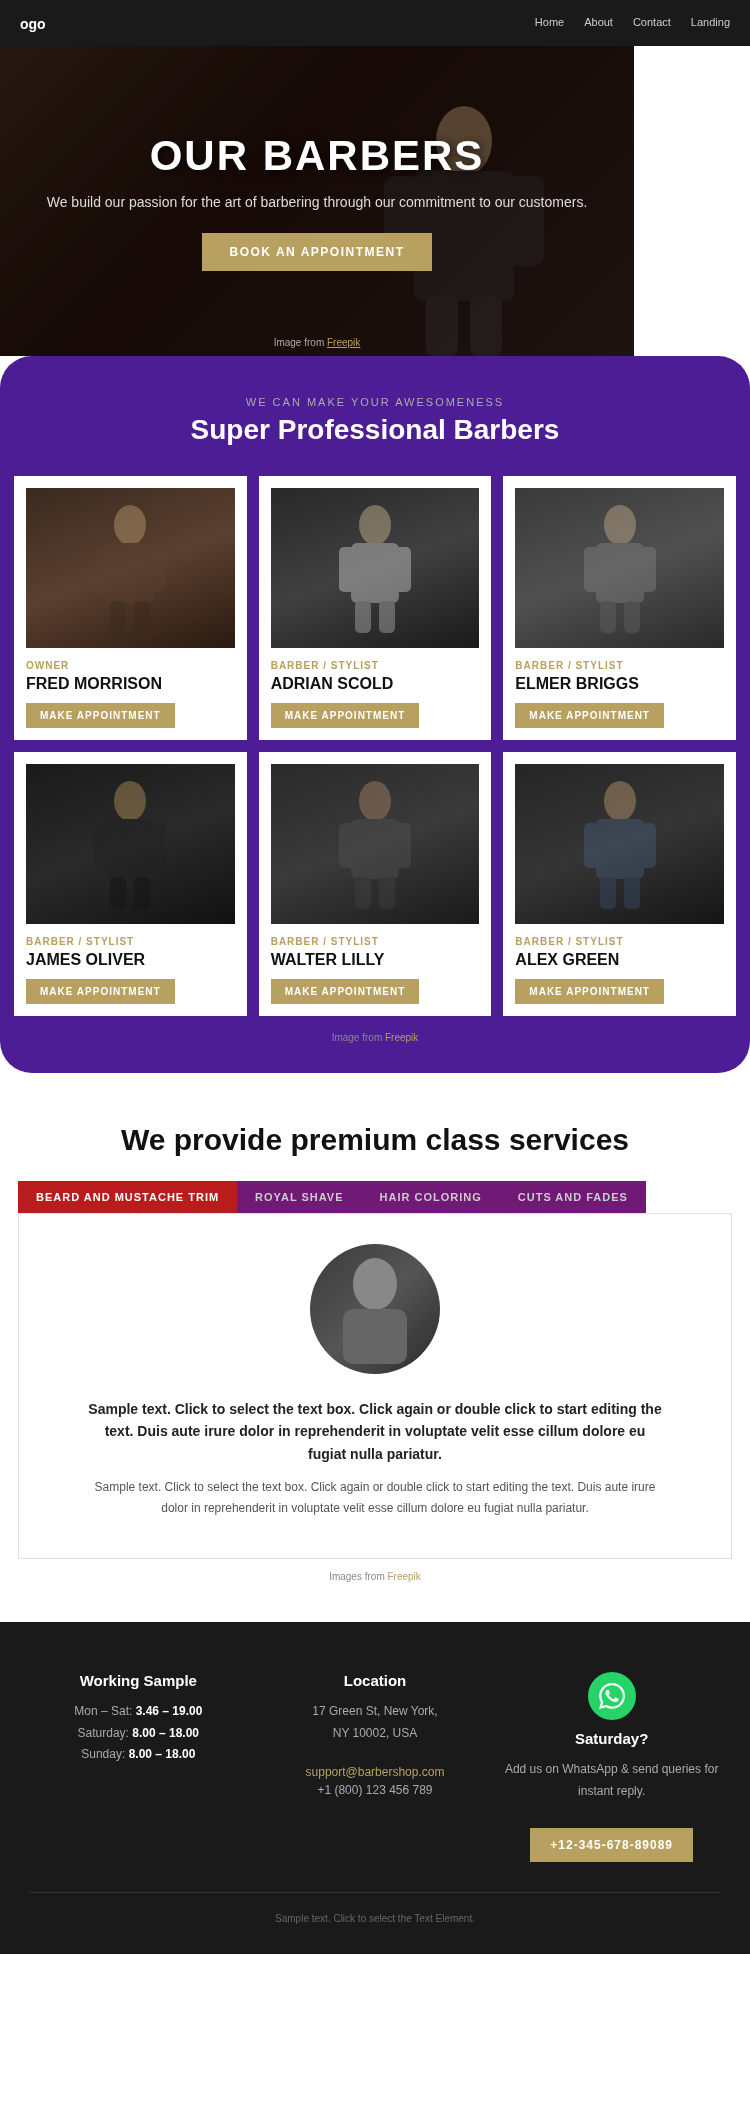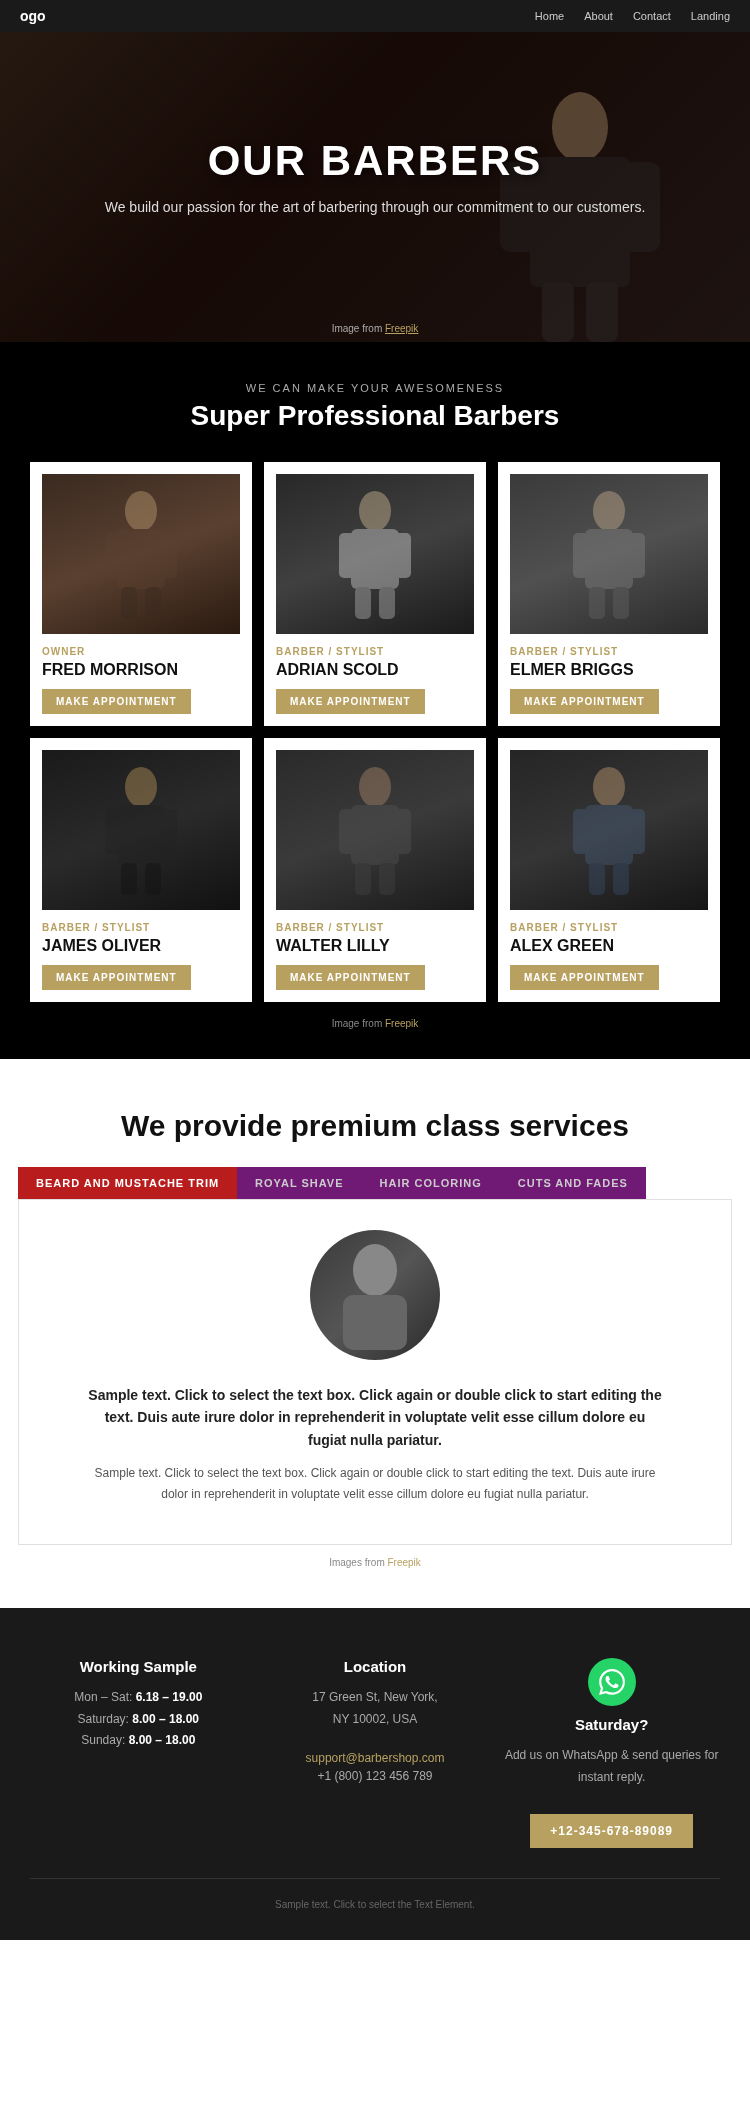--- a/index.html
+++ b/index.html
@@ -2,38 +2,38 @@
 <html><head>
   <meta charset="utf-8">
   <style>
     * { margin: 0; padding: 0; box-sizing: border-box; }
     body { font-family: 'Arial', sans-serif; background: #fff; width: 750px; }
 
     
     nav {
       background: #1a1a1a;
       display: flex;
-      align-items: center;
+      align-items: flex-start;
       justify-content: space-between;
       padding: 16px 20px;
-      height: 32px;
+      height: 46px;
       position: relative;
     }
     .nav-logo { color: #fff; font-size: 14px; font-weight: bold; }
     .nav-links { display: flex; gap: 20px; }
     .nav-links a {
       color: #ccc;
       text-decoration: none;
       font-size: 11px;
     }
 
     
     .hero {
       position: relative;
-      width: 750px;
+      width: 634px;
       height: 310px;
       background: #7f1d1d;
       overflow: hidden;
       display: flex;
       align-items: center;
       justify-content: center;
     }
     .hero-bg {
       position: absolute;
       inset: 0;
@@ -83,22 +83,23 @@
       left: 50%;
       transform: translateX(-50%);
       z-index: 3;
       font-size: 10px;
       color: #aaa;
     }
     .hero-credit a { color: #b8a060; text-decoration: underline; }
 
     
     .barbers-section {
-      background: #000000;
-      padding: 40px 30px 30px;
+      background: #4c1d95;
+      padding: 40px 14px 30px;
+      border-radius: 32px;
     }
     .section-label {
       text-align: center;
       color: #aaa;
       font-size: 11px;
       letter-spacing: 2px;
       text-transform: uppercase;
       margin-bottom: 6px;
     }
     .section-title {
@@ -341,20 +342,21 @@
     <rect x="60" y="85" width="100" height="130" rx="8" fill="#2a2a2a"></rect>
     <rect x="30" y="90" width="38" height="90" rx="10" fill="#2a2a2a"></rect>
     <rect x="152" y="90" width="38" height="90" rx="10" fill="#2a2a2a"></rect>
     <rect x="72" y="210" width="32" height="60" rx="8" fill="#333"></rect>
     <rect x="116" y="210" width="32" height="60" rx="8" fill="#333"></rect>
   </svg>
   <div class="hero-content">
     <h1 class="hero-title">OUR BARBERS</h1>
     <p class="hero-subtitle">We build our passion for the art of barbering through
 our commitment to our customers.</p>
+    <button class="hero-btn">BOOK AN APPOINTMENT</button>
   </div>
   <div class="hero-credit">
     <span>Image from </span><a>Freepik</a>
   </div>
 </section>
 
 <section class="barbers-section">
   <p class="section-label">WE CAN MAKE YOUR AWESOMENESS</p>
   <h2 class="section-title">Super Professional Barbers</h2>
 
@@ -488,21 +490,21 @@
   </p>
 </section>
 
 <footer>
   <div class="footer-grid">
 
     <div class="footer-col">
       <h4 class="footer-col-title">Working Sample</h4>
       <p>
         <span>Mon – Sat:</span>
-        <span class="bold-text"> </span><span class="bold-text">6.18 – 19.00</span>
+        <span class="bold-text"> </span><span class="bold-text">3.46 – 19.00</span>
       </p>
       <p>
         <span>Saturday:</span>
         <span class="bold-text"> </span><span class="bold-text">8.00 – 18.00</span>
       </p>
       <p>
         <span>Sunday:</span>
         <span class="bold-text"> </span><span class="bold-text">8.00 – 18.00</span>
       </p>
     </div>

